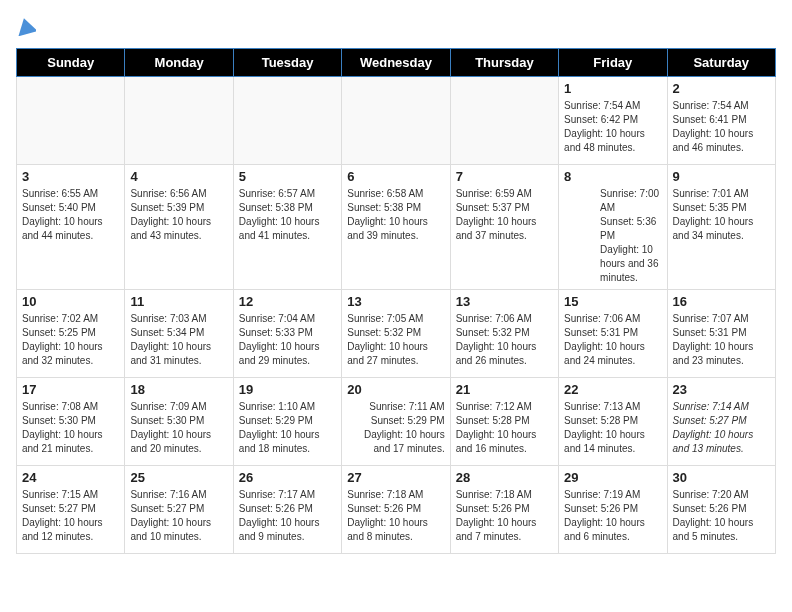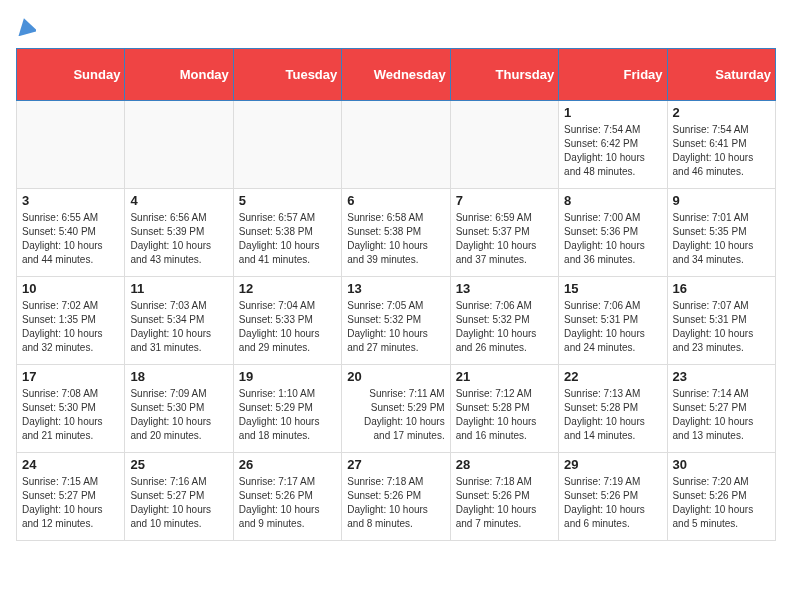--- a/index.html
+++ b/index.html
@@ -42,26 +42,26 @@
     .location-title {
       font-size: 16px;
       color: #555;
     }
     .calendar {
       width: 100%;
       border-collapse: collapse;
       border: 1px solid #ccc;
     }
     .calendar th {
-      background: #ef4444;
+      background: #000000;
       color: #fff;
       font-size: 13px;
       font-weight: bold;
-      padding: 18px 4px;
-      text-align: right;
+      padding: 6px 4px;
+      text-align: center;
       border: 1px solid #3a7fc1;
     }
     .calendar td {
       width: calc(100% / 7);
       vertical-align: top;
       padding: 4px 5px;
       border: 1px solid #ddd;
       font-size: 10.5px;
       color: #333;
       background: #fff;
@@ -161,36 +161,36 @@
 Daylight: 10 hours and 39 minutes.</div>
         </td>
         <td>
           <div class="day-num">7</div>
           <div class="day-info" style="white-space: pre-line;">Sunrise: 6:59 AM
 Sunset: 5:37 PM
 Daylight: 10 hours and 37 minutes.</div>
         </td>
         <td>
           <div class="day-num">8</div>
-          <div class="day-info" style="white-space: pre-line;">Sunrise: 7:00 AM
+          <div class="day-info" style="white-space: pre-line; margin-left: 36px;">Sunrise: 7:00 AM
 Sunset: 5:36 PM
 Daylight: 10 hours and 36 minutes.</div>
         </td>
         <td>
           <div class="day-num">9</div>
           <div class="day-info" style="white-space: pre-line;">Sunrise: 7:01 AM
 Sunset: 5:35 PM
 Daylight: 10 hours and 34 minutes.</div>
         </td>
       </tr>
       <tr>
         <td>
           <div class="day-num">10</div>
           <div class="day-info" style="white-space: pre-line;">Sunrise: 7:02 AM
-Sunset: 1:35 PM
+Sunset: 5:25 PM
 Daylight: 10 hours and 32 minutes.</div>
         </td>
         <td>
           <div class="day-num">11</div>
           <div class="day-info" style="white-space: pre-line;">Sunrise: 7:03 AM
 Sunset: 5:34 PM
 Daylight: 10 hours and 31 minutes.</div>
         </td>
         <td>
           <div class="day-num">12</div>
@@ -255,21 +255,21 @@
 Daylight: 10 hours and 16 minutes.</div>
         </td>
         <td>
           <div class="day-num">22</div>
           <div class="day-info" style="white-space: pre-line;">Sunrise: 7:13 AM
 Sunset: 5:28 PM
 Daylight: 10 hours and 14 minutes.</div>
         </td>
         <td>
           <div class="day-num">23</div>
-          <div class="day-info" style="white-space: pre-line;">Sunrise: 7:14 AM
+          <div class="day-info" style="white-space: pre-line; font-style: italic;">Sunrise: 7:14 AM
 Sunset: 5:27 PM
 Daylight: 10 hours and 13 minutes.</div>
         </td>
       </tr>
       <tr>
         <td>
           <div class="day-num">24</div>
           <div class="day-info" style="white-space: pre-line;">Sunrise: 7:15 AM
 Sunset: 5:27 PM
 Daylight: 10 hours and 12 minutes.</div>

